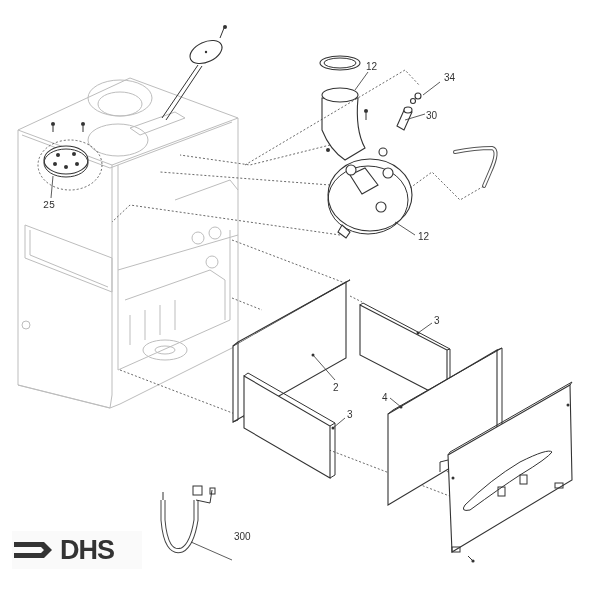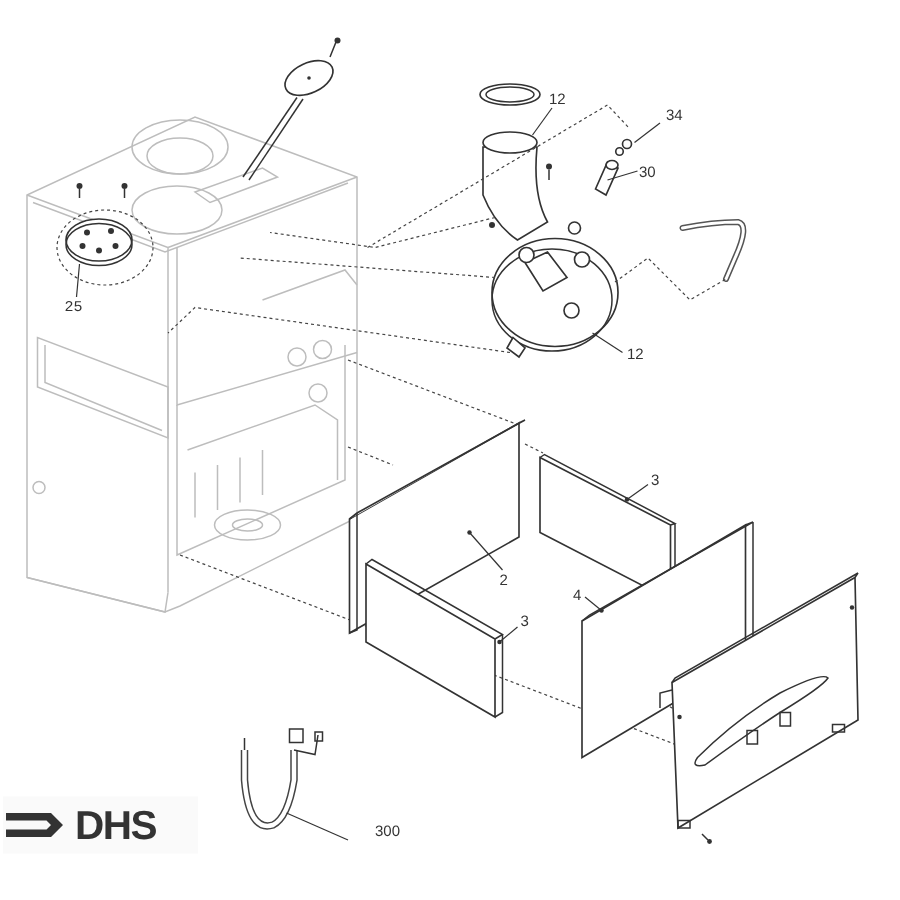--- a/index.html
+++ b/index.html
@@ -1,19 +1,19 @@
 <!DOCTYPE html>
 <html><head>
 <meta charset="utf-8">
 <style>
   html, body { margin: 0; padding: 0; background: #ffffff; }
   body { width: 600px; height: 600px; position: relative; overflow: hidden; font-family: "Liberation Sans", sans-serif; }
   #diagram { position: absolute; left: 0; top: 0; width: 600px; height: 600px; }
   .label { position: absolute; font-size: 10px; color: #333; line-height: 1; }
-  .logo { position: absolute; left: 2px; top: 531px; width: 130px; height: 38px; background: #fafafa; }
+  .logo { position: absolute; left: 12px; top: 531px; width: 130px; height: 38px; background: #fafafa; }
   .logo-text { position: absolute; left: 48px; top: 4px; font-size: 27px; font-weight: bold; color: #333; letter-spacing: -1px; }
   .housing { stroke: #bdbdbd; fill: none; stroke-width: 1; }
   .part { stroke: #333; fill: #fff; stroke-width: 1.1; }
   .thin { stroke: #333; fill: none; stroke-width: 1; }
   .dash { stroke: #444; fill: none; stroke-width: 0.8; stroke-dasharray: 2 2; }
   .leader { stroke: #333; stroke-width: 0.8; fill: none; }
 </style>
 </head>
 <body>
 
@@ -169,20 +169,20 @@
 
 <div class="label" style="left:366px; top:62px;">12</div>
 <div class="label" style="left:444px; top:73px;">34</div>
 <div class="label" style="left:426px; top:111px;">30</div>
 <div class="label" style="left:418px; top:232px;">12</div>
 <div class="label" style="left:43px; top:201px;font-family:Liberation Mono, monospace;">25</div>
 <div class="label" style="left:434px; top:316px;">3</div>
 <div class="label" style="left:333px; top:383px;">2</div>
 <div class="label" style="left:347px; top:410px;">3</div>
 <div class="label" style="left:382px; top:393px;">4</div>
-<div class="label" style="left:234px; top:550px;margin-left:16px;">300</div>
+<div class="label" style="left:234px; top:532px;">300</div>
 
 <div class="logo">
   <svg style="position:absolute; left:2px; top:8px;" width="44" height="22" viewBox="0 0 44 22">
     <path d="M0,3 L30,3 L38,11 L30,19 L0,19 L0,14 L27,14 L30,11 L27,8 L0,8 Z" fill="#333"></path>
   </svg>
   <span class="logo-text">DHS</span>
 </div>
 
 </body></html>

